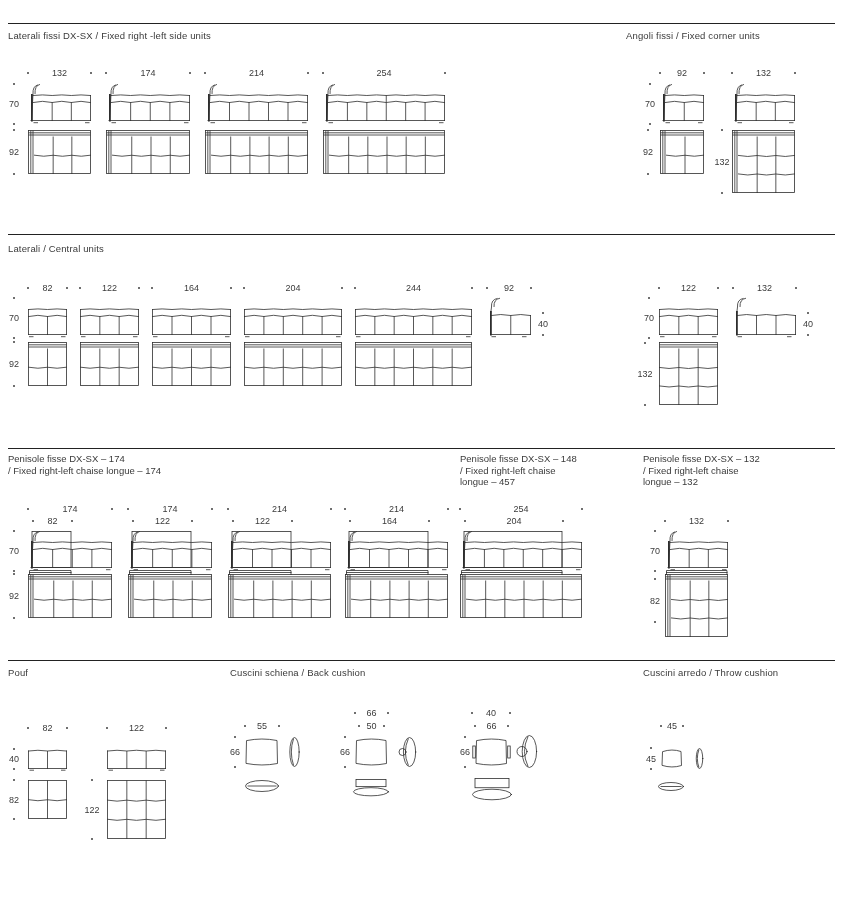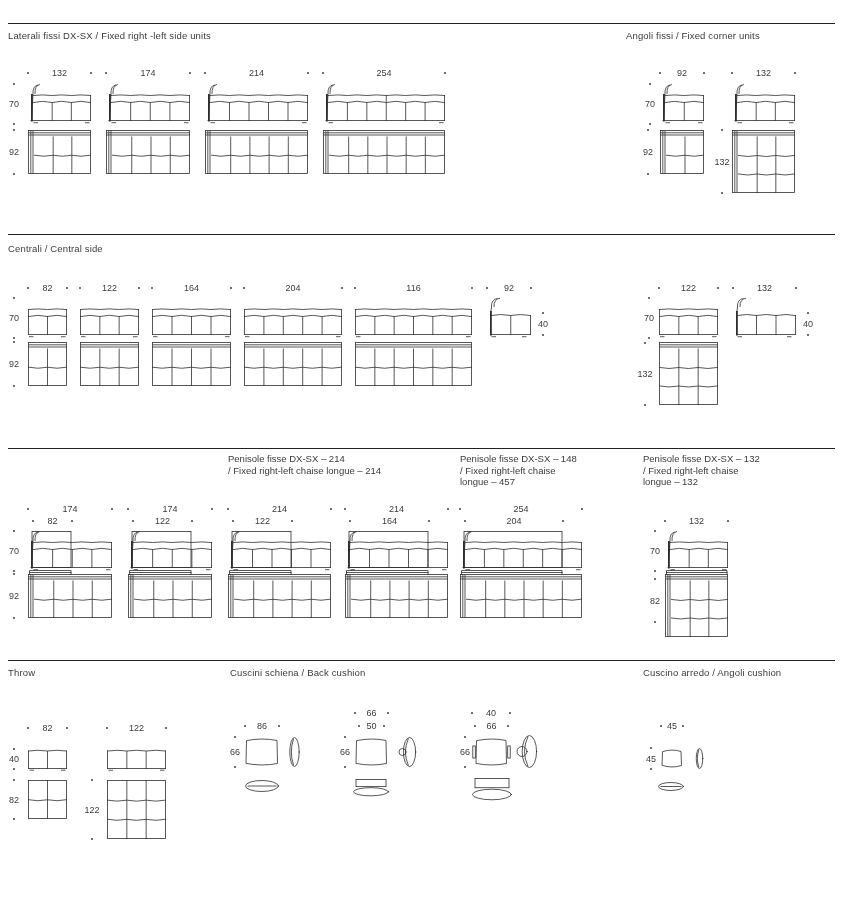--- a/index.html
+++ b/index.html
@@ -26,41 +26,41 @@
 <body>
 
 <div id="canvas">
   <div class="rule" style="top:23px"></div>
   <div class="rule" style="top:234px"></div>
   <div class="rule" style="top:448px"></div>
   <div class="rule" style="top:660px"></div>
 
   <div class="stitle" style="left:8px;top:30px">Laterali fissi DX-SX / Fixed right -left side units</div>
   <div class="stitle" style="left:626px;top:30px">Angoli fissi / Fixed corner units</div>
-  <div class="stitle" style="left:8px;top:243px">Centrali / Central side</div>
+  <div class="stitle" style="left:8px;top:243px">Laterali / Central units</div>
 
-  <div class="ptitle" style="left:228px;top:453px">
-    <span>Penisole fisse DX-SX – 214</span>
-    <span>/ Fixed right-left chaise longue – 214</span>
+  <div class="ptitle" style="left:8px;top:453px">
+    <span>Penisole fisse DX-SX – 174</span>
+    <span>/ Fixed right-left chaise longue – 174</span>
     <span></span>
   </div>
   <div class="ptitle" style="left:460px;top:453px">
     <span>Penisole fisse DX-SX – 148</span>
     <span>/ Fixed right-left chaise</span>
     <span>longue – 457</span>
   </div>
   <div class="ptitle" style="left:643px;top:453px">
     <span>Penisole fisse DX-SX – 132</span>
     <span>/ Fixed right-left chaise</span>
     <span>longue – 132</span>
   </div>
 
-  <div class="stitle" style="left:8px;top:667px">Throw</div>
+  <div class="stitle" style="left:8px;top:667px">Pouf</div>
   <div class="stitle" style="left:230px;top:667px">Cuscini schiena / Back cushion</div>
-  <div class="stitle" style="left:643px;top:667px">Cuscino arredo / Angoli cushion</div>
+  <div class="stitle" style="left:643px;top:667px">Cuscini arredo / Throw cushion</div>
 <div class="vdim" style="left:6px;top:84px;height:40px">
       <i class="dot dt"></i>
       <span class="dlab">70</span>
       <i class="dot db"></i>
     </div>
     <div class="vdim" style="left:6px;top:130px;height:44px">
       <i class="dot dt"></i>
       <span class="dlab">92</span>
       <i class="dot db"></i>
     </div>
@@ -311,21 +311,21 @@
     <svg class="draw" style="left:244px;top:342px" width="98" height="44" viewBox="0 0 98 44">
       <rect x="0.5" y="0.5" width="97" height="43"></rect>
       <line x1="1" y1="2.8" x2="97" y2="2.8"></line>
       <line x1="1" y1="5" x2="97" y2="5"></line>
       <line x1="19.9" y1="7" x2="19.9" y2="43.5"></line>
       <line x1="39.3" y1="7" x2="39.3" y2="43.5"></line>
       <line x1="58.7" y1="7" x2="58.7" y2="43.5"></line>
       <line x1="78.1" y1="7" x2="78.1" y2="43.5"></line>
       <path d="M0.5,25.25q9.7,2 19.4,0q9.7,2 19.4,0q9.7,2 19.4,0q9.7,2 19.4,0q9.7,2 19.4,0"></path>
     </svg>
-    <div class="hdim" style="left:355px;top:283px;width:117px"><i class="dot dl"></i><span>116</span><i class="dot dr"></i></div>
+    <div class="hdim" style="left:355px;top:283px;width:117px"><i class="dot dl"></i><span>244</span><i class="dot dr"></i></div>
     <svg class="draw" style="left:355px;top:298px" width="117" height="40" viewBox="0 0 117 40">
       <path d="M0.5,11.5q9.67,-1.2 19.33,0q9.67,-1.2 19.33,0q9.67,-1.2 19.33,0q9.67,-1.2 19.33,0q9.67,-1.2 19.33,0q9.67,-1.2 19.33,0"></path>
       <line x1="116.5" y1="11.5" x2="116.5" y2="36.5"></line>
       <line x1="0.5" y1="11.5" x2="0.5" y2="36.5"></line>
       <line x1="0.5" y1="36.5" x2="116.5" y2="36.5"></line>
       <path d="M0.5,18.5q9.67,-2.4 19.33,0q9.67,-2.4 19.33,0q9.67,-2.4 19.33,0q9.67,-2.4 19.33,0q9.67,-2.4 19.33,0q9.67,-2.4 19.33,0"></path>
       <line x1="19.83" y1="18.5" x2="19.83" y2="36.5"></line>
       <line x1="39.17" y1="18.5" x2="39.17" y2="36.5"></line>
       <line x1="58.5" y1="18.5" x2="58.5" y2="36.5"></line>
       <line x1="77.83" y1="18.5" x2="77.83" y2="36.5"></line>
@@ -644,21 +644,21 @@
       <line x1="19.83" y1="1" x2="19.83" y2="58.5"></line>
       <line x1="39.17" y1="1" x2="39.17" y2="58.5"></line>
       <path d="M0.5,20.17q9.67,2 19.33,0q9.67,2 19.33,0q9.67,2 19.33,0"></path>
       <path d="M0.5,39.33q9.67,2 19.33,0q9.67,2 19.33,0q9.67,2 19.33,0"></path>
     </svg>
     <div class="vdim" style="left:84px;top:780px;height:59px">
       <i class="dot dt"></i>
       <span class="dlab">122</span>
       <i class="dot db"></i>
     </div>
-    <div class="hdim" style="left:245px;top:721px;width:34px"><i class="dot dl"></i><span>86</span><i class="dot dr"></i></div>
+    <div class="hdim" style="left:245px;top:721px;width:34px"><i class="dot dl"></i><span>55</span><i class="dot dr"></i></div>
     <div class="vdim" style="left:227px;top:737px;height:30px">
       <i class="dot dt"></i>
       <span class="dlab">66</span>
       <i class="dot db"></i>
     </div>
     <svg class="draw" style="left:245px;top:737px" width="34" height="30" viewBox="0 0 34 30">
       <path d="M2,3.5 Q17,0.5 32,3.5 L32.5,26.5 Q17,29.5 1.5,26.5 Z"></path>
     </svg>
     <svg class="draw" style="left:288px;top:737px" width="13" height="30" viewBox="0 0 13 30">
       <ellipse cx="6.5" cy="15" rx="4.68" ry="14.5"></ellipse>

